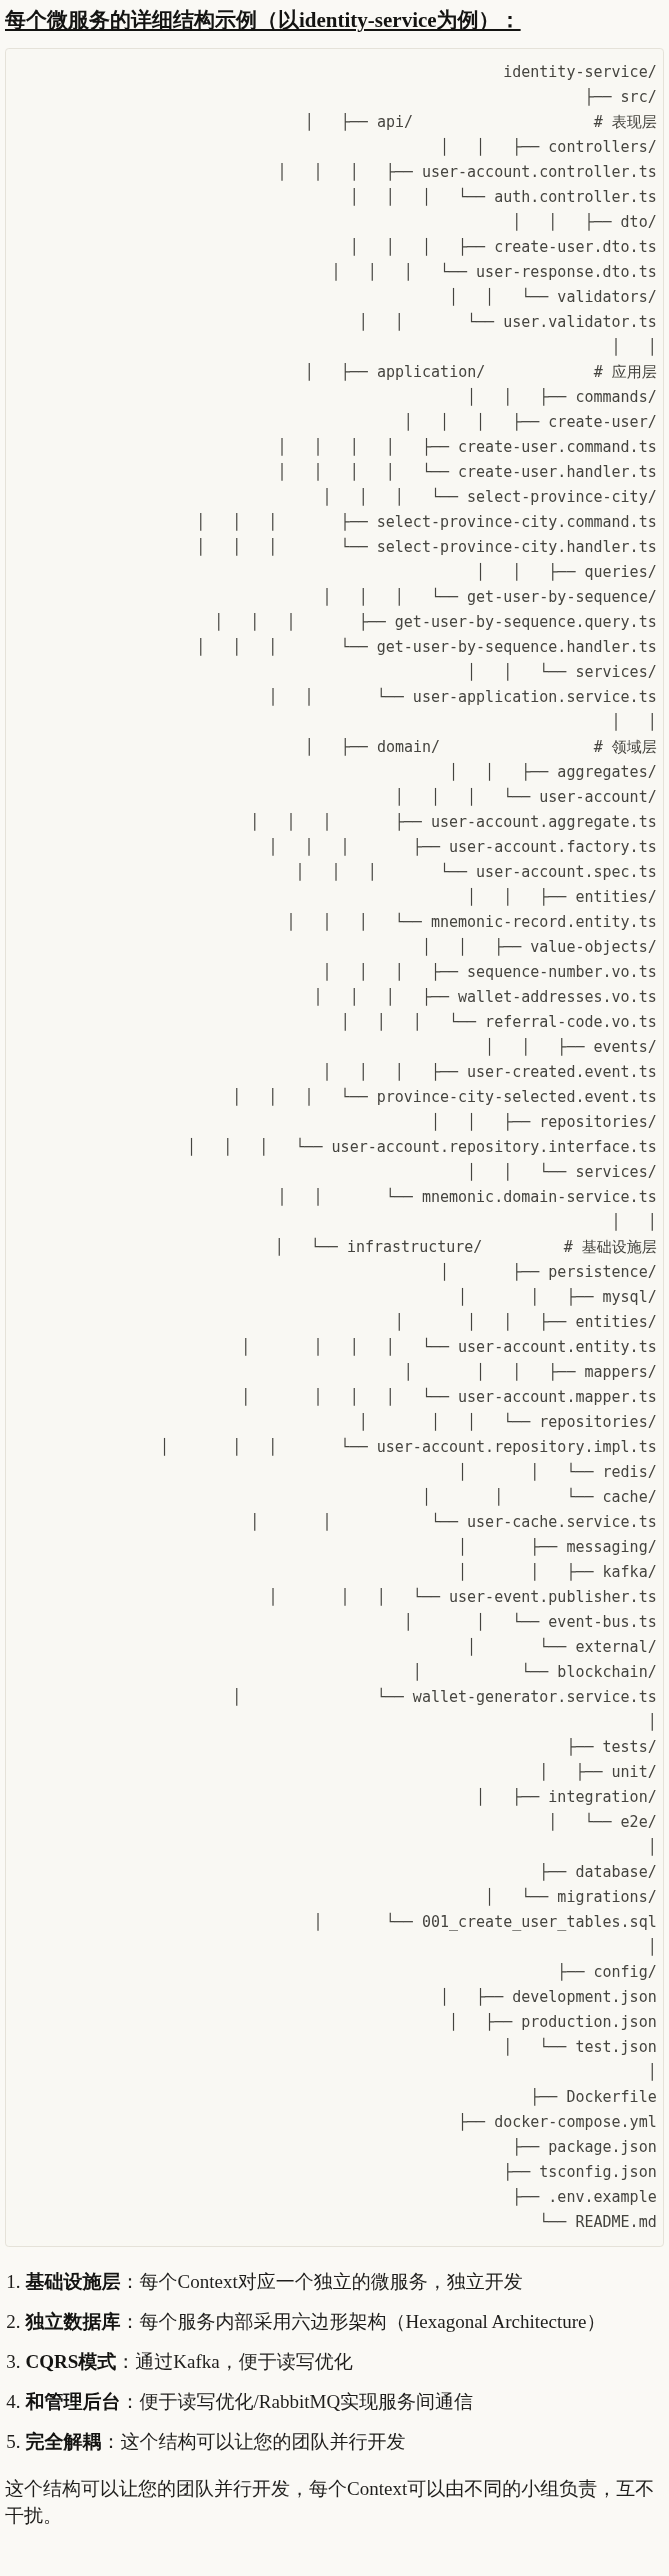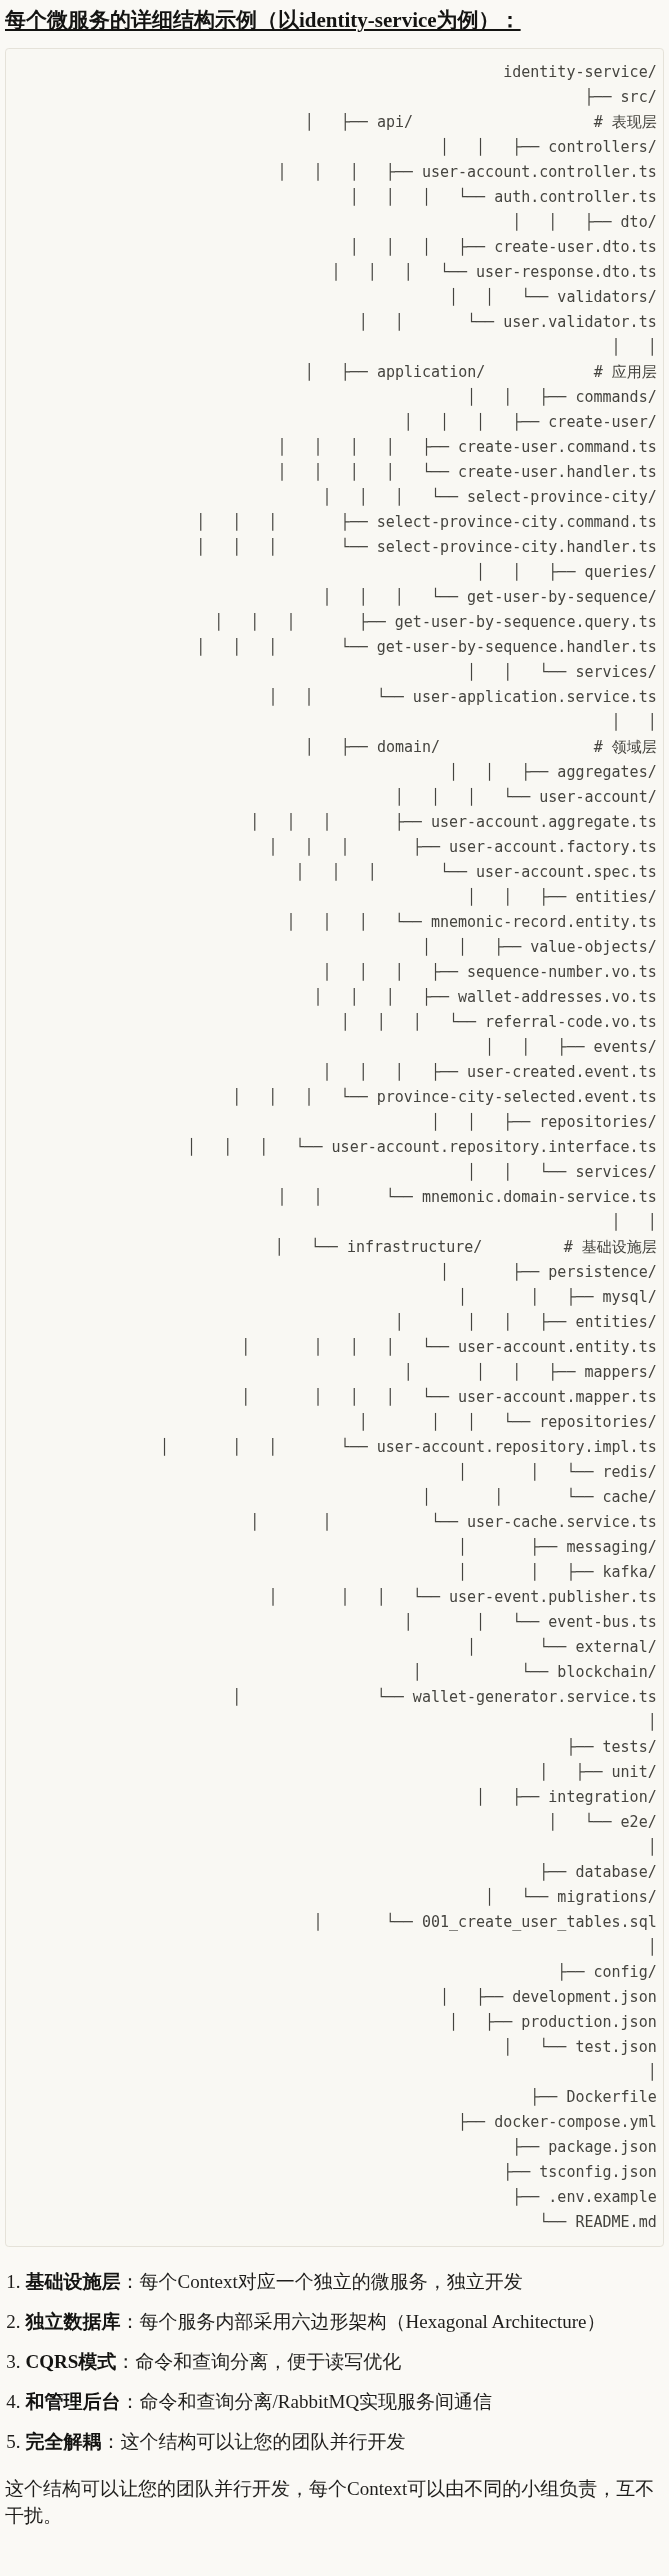--- a/index.html
+++ b/index.html
@@ -162,25 +162,25 @@
 
     <div class="note-item">
       <span class="num">1.</span><span class="label">基础设施层</span><span>：每个Context对应一个独立的微服务，独立开发</span>
     </div>
 
     <div class="note-item">
       <span class="num">2.</span><span class="label">独立数据库</span><span>：每个服务内部采用六边形架构（Hexagonal Architecture）</span>
     </div>
 
     <div class="note-item">
-      <span class="num">3.</span><span class="label">CQRS模式</span><span>：命令和查询分离，便于读写优化</span>
+      <span class="num">3.</span><span class="label">CQRS模式</span><span>：通过Kafka，便于读写优化</span>
     </div>
 
     <div class="note-item">
-      <span class="num">4.</span><span class="label">和管理后台</span><span>：命令和查询分离/RabbitMQ实现服务间通信</span>
+      <span class="num">4.</span><span class="label">和管理后台</span><span>：便于读写优化/RabbitMQ实现服务间通信</span>
     </div>
 
     <div class="note-item">
       <span class="num">5.</span><span class="label">完全解耦</span><span>：这个结构可以让您的团队并行开发</span>
     </div>
 
 
     <p class="closing-paragraph">这个结构可以让您的团队并行开发，每个Context可以由不同的小组负责，互不干扰。</p>
 
   </div>

